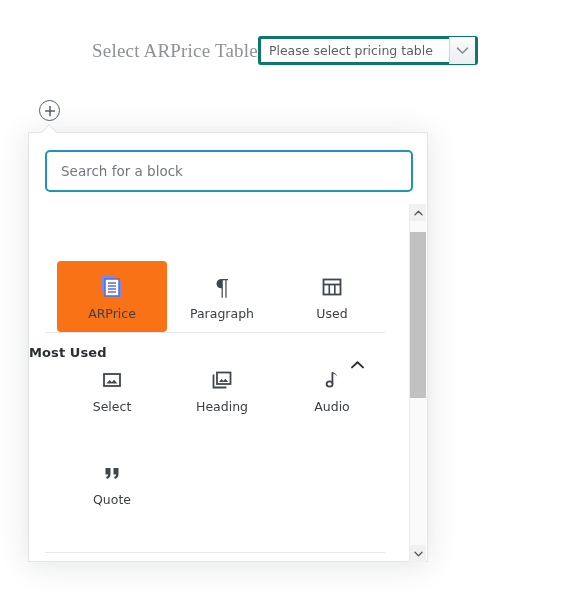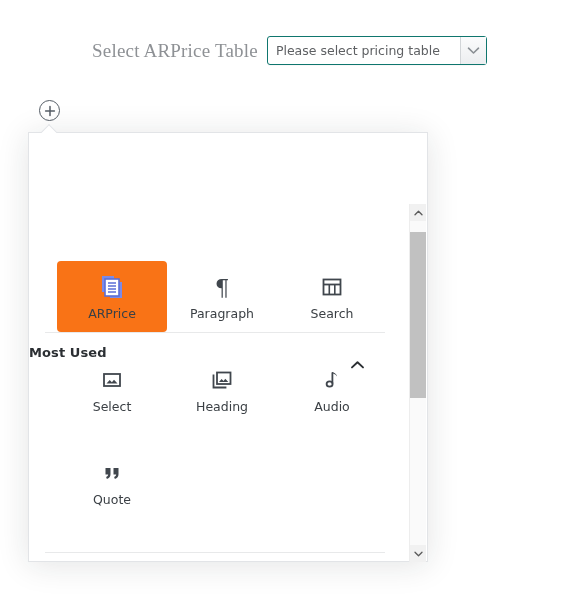--- a/index.html
+++ b/index.html
@@ -25,30 +25,29 @@
     height: 32px;
     display: flex;
     align-items: center;
   }
   .field-label {
     font-family: "Liberation Serif", serif;
     font-size: 19px;
     color: #8e9195;
     letter-spacing: 0.2px;
     margin-left: 92px;
-    margin-right: 9px;
     white-space: nowrap;
     line-height: 1;
   }
   .select-box {
     position: relative;
     width: 220px;
     height: 29px;
     box-sizing: border-box;
-    border: 1px solid #0f766e;
+    border: 3px solid #0f766e;
     border-radius: 3px;
     background: #ffffff;
     display: flex;
     align-items: center;
     box-shadow: 0 1px 1px rgba(0,0,0,0.03);
   }
   .select-value {
     font-family: "DejaVu Sans", sans-serif;
     font-size: 12.5px;
     color: #5e6063;
@@ -277,20 +276,23 @@
 
 <div class="inserter-toggle">
   <svg width="12" height="12" viewBox="0 0 12 12">
       <path d="M6 1.6 V10.4 M1.6 6 H10.4" stroke="#555d66" stroke-width="1.5" stroke-linecap="round"></path>
     </svg>
 </div>
 
 <div class="popover">
   <div class="popover-arrow"></div>
 
+  <div class="search-wrap">
+    <input class="search-input" type="text" placeholder="Search for a block" style="">
+  </div>
 
   <div class="panel-divider top"></div>
 
   <div class="section-header">
     <span class="section-title">Most Used</span>
     <span class="section-chevron">
       <svg width="15" height="10" viewBox="0 0 15 10">
           <path d="M2 7.4 L7.5 2.2 L13 7.4" fill="none" stroke="#2b2f33" stroke-width="1.9" stroke-linecap="round" stroke-linejoin="round"></path>
         </svg>
     </span>
@@ -320,21 +322,21 @@
     </div>
 
     <div class="block-item">
       <span class="block-icon">
         <svg width="22" height="22" viewBox="0 0 22 22">
           <rect x="2.5" y="3.5" width="17" height="15" fill="none" stroke="#40464d" stroke-width="1.8"></rect>
           <path d="M2.5 8.5 h17" stroke="#40464d" stroke-width="1.8"></path>
           <path d="M8.3 8.5 v10 M13.8 8.5 v10" stroke="#40464d" stroke-width="1.6"></path>
         </svg>
       </span>
-      <span class="block-label">Search</span>
+      <span class="block-label">Used</span>
     </div>
 
     <div class="block-item">
       <span class="block-icon">
         <svg width="22" height="22" viewBox="0 0 22 22">
           <rect x="3" y="5" width="16" height="12" fill="none" stroke="#40464d" stroke-width="1.8"></rect>
           <path d="M5.5 14.5 l3.2 -3.6 l2.2 2.4 l2.1 -2.6 l3.5 3.8 z" fill="#40464d"></path>
         </svg>
       </span>
       <span class="block-label">Select</span>

